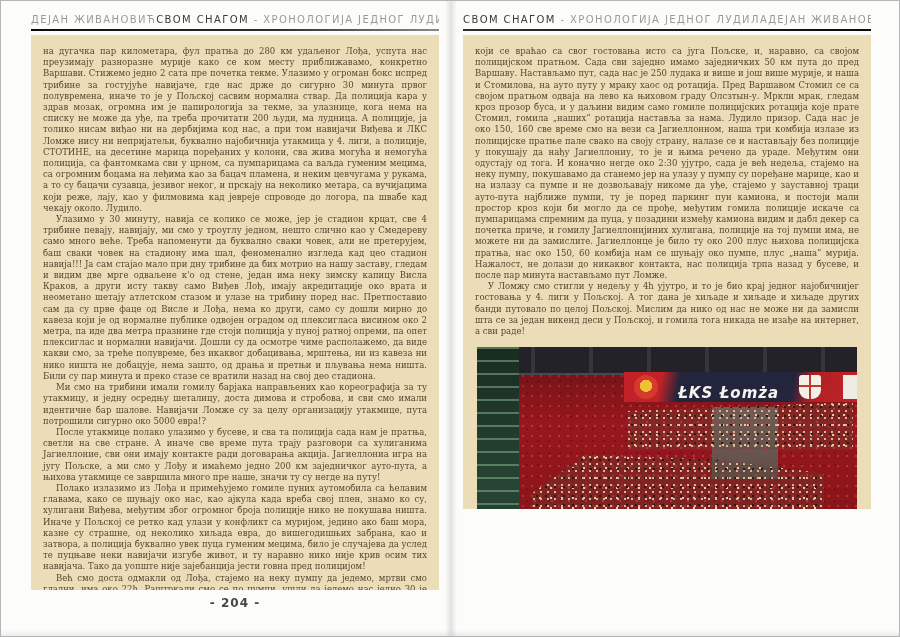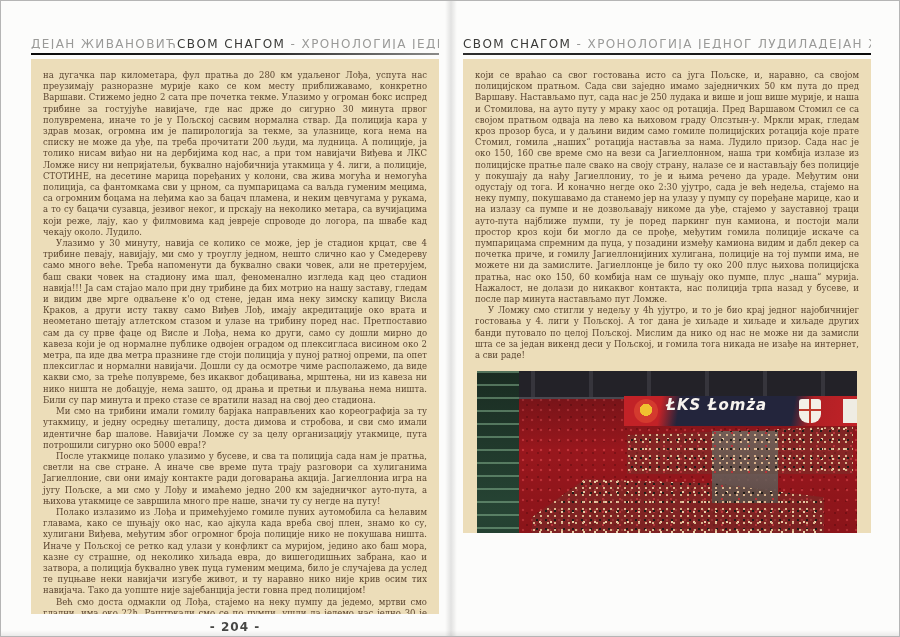--- a/index.html
+++ b/index.html
@@ -15,23 +15,23 @@
   }
   #spread::after{ 
     content:"";position:absolute;left:0;bottom:0;width:100%;height:6px;
     background:linear-gradient(180deg,rgba(0,0,0,0) 0%,rgba(0,0,0,0.07) 100%);
     pointer-events:none;
   }
   .page{position:absolute;top:14px;width:408px;}
   .page.left{left:30px;}
   .page.right{left:462px;}
   .hdr{
-    display:flex;justify-content:space-between;align-items:center;height:10px;
-    font-family:"DejaVu Sans", sans-serif;font-size:12px;letter-spacing:1.4px;
-    color:#9a9a98;white-space:nowrap;overflow:hidden;margin-top:24px;
+    display:flex;justify-content:space-between;align-items:flex-end;height:10px;
+    font-family:"DejaVu Sans", sans-serif;font-size:10px;letter-spacing:1.4px;
+    color:#9a9a98;white-space:nowrap;overflow:hidden;
   }
   .hdr .strong{color:#3a3a38;font-weight:normal;}
   .rule{height:2px;margin-top:4px;}
   .page.left .rule{background:linear-gradient(90deg,#0a0a0a 0%,#2e2e2e 60%,#8a8a88 100%);}
   .page.right .rule{background:linear-gradient(90deg,#2e2e2e 0%,#0a0a0a 100%);}
   .content{
     margin-top:4px;background:#ecddb9;box-sizing:border-box;
     padding:11px 12px 10px 12px;overflow:hidden;
     color:#5b4530;font-size:8.5px;line-height:11.2px;text-align:justify;
   }
@@ -74,21 +74,21 @@
   .ph-banner{
     position:absolute;left:147px;top:25px;right:0;height:30px;
     background:linear-gradient(100deg,#c22227 0%,#c22227 16%,#23253c 24%,#23253c 72%,#b02025 80%,#c22227 100%);
     display:flex;align-items:center;
   }
   .crest{
     position:absolute;left:10px;top:3px;width:24px;height:24px;border-radius:50%;
     background:radial-gradient(circle at 50% 45%,#f0c130 0 34%,#d43a2e 35% 78%,#f5f0e2 79% 100%);
   }
   .banner-text{
-    position:absolute;left:42px;top:4px;width:125px;text-align:left;
+    position:absolute;left:42px;top:16px;width:125px;text-align:center;
     color:#f6f3ee;font-family:"DejaVu Sans", sans-serif;font-weight:bold;font-style:italic;
     font-size:15px;letter-spacing:1px;white-space:nowrap;
   }
   .shield{
     position:absolute;right:36px;top:3px;width:22px;height:24px;background:#f3efe6;
     border-radius:3px 3px 9px 9px;
     background-image:linear-gradient(180deg,rgba(0,0,0,0) 42%,#c0392b 42% 52%,rgba(0,0,0,0) 52%),
                      linear-gradient(90deg,rgba(0,0,0,0) 44%,#c0392b 44% 56%,rgba(0,0,0,0) 56%);
   }
   .shield2{position:absolute;right:0;top:3px;width:14px;height:24px;background:#efece3;}

